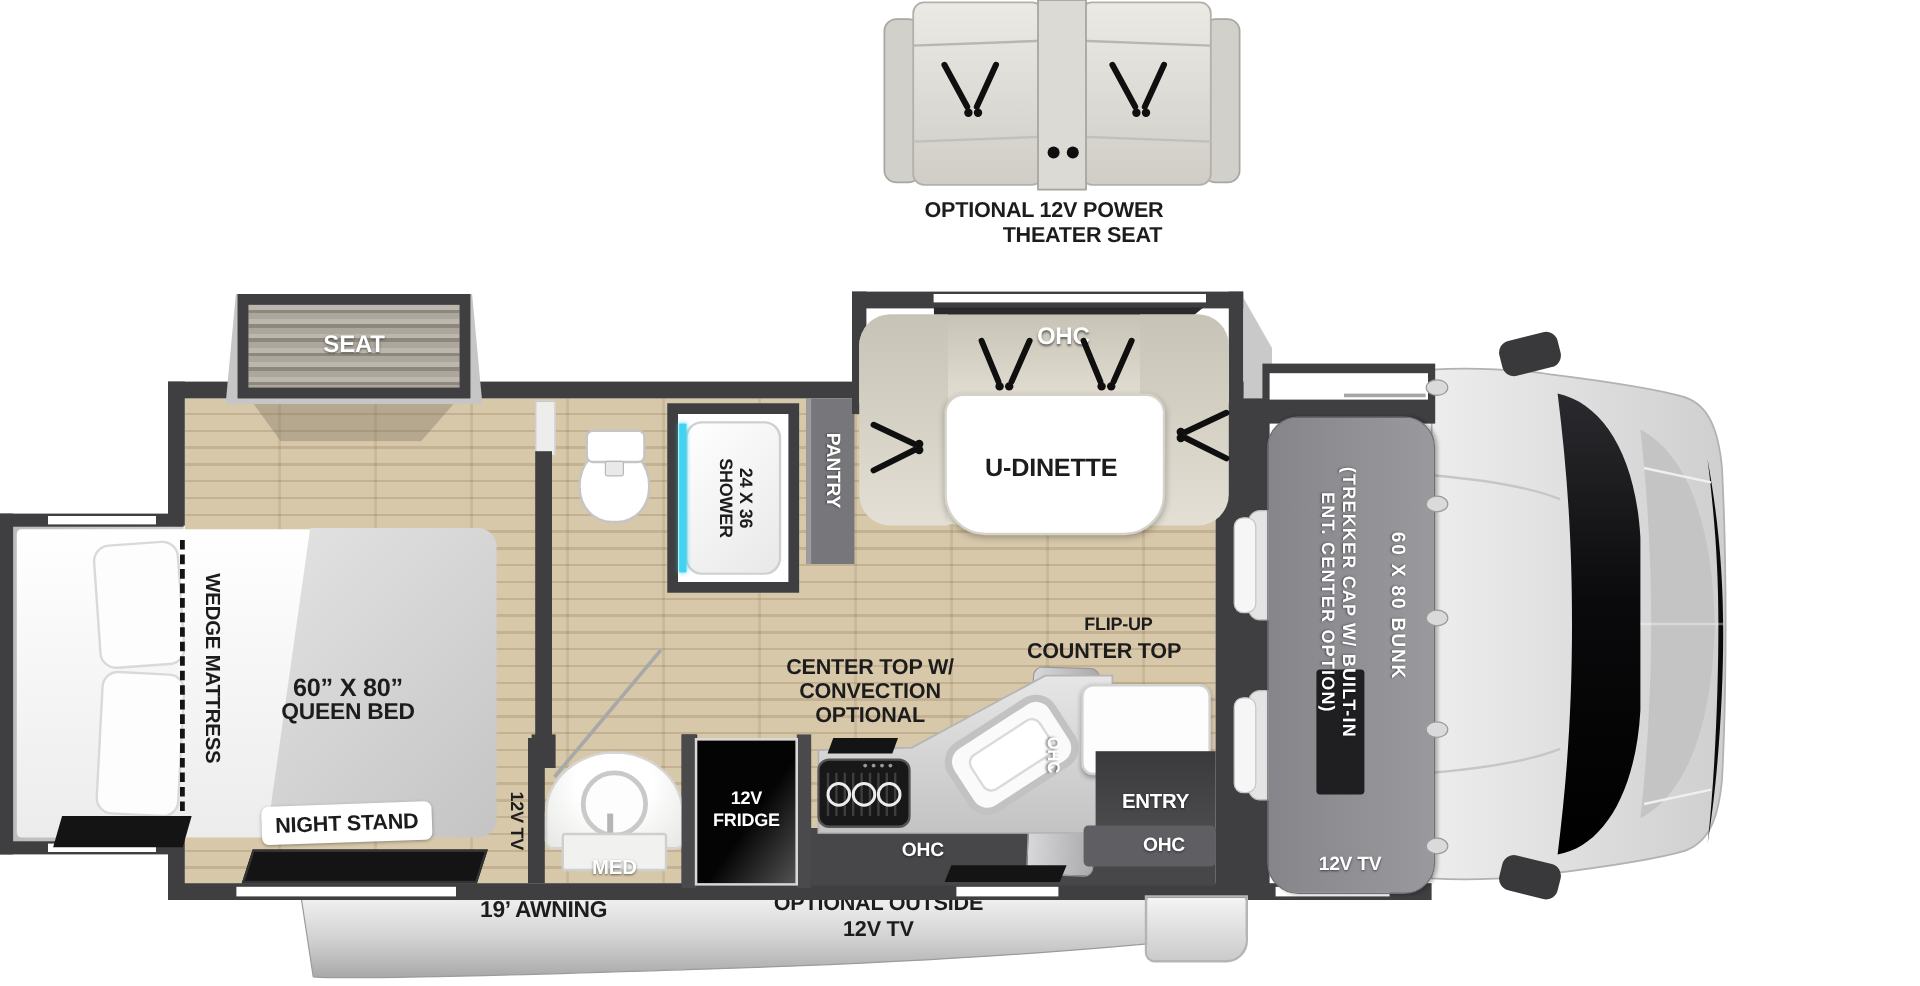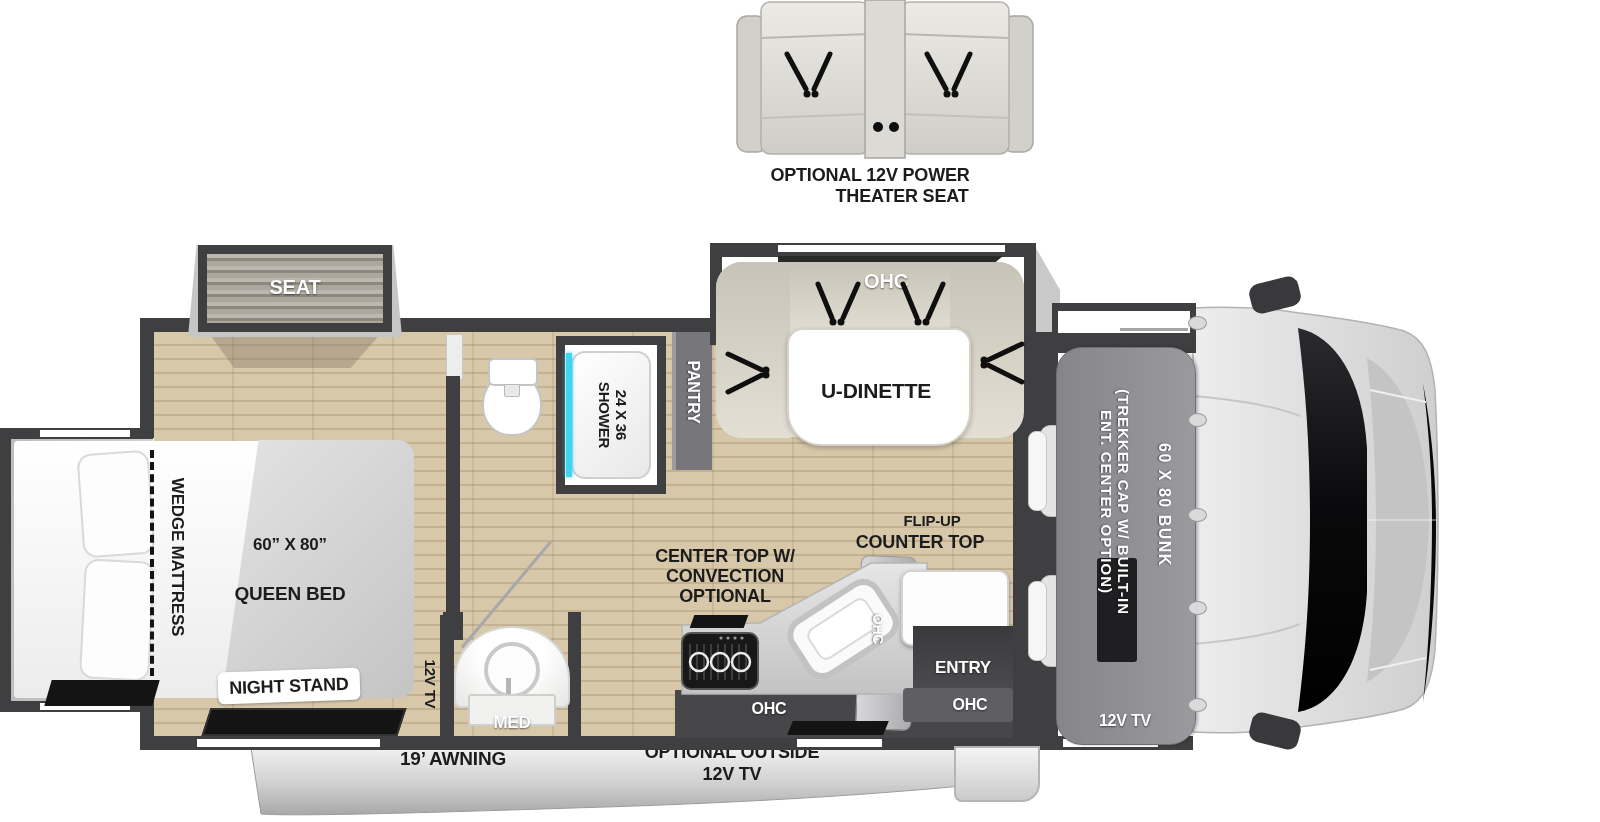--- a/index.html
+++ b/index.html
@@ -98,21 +98,21 @@
   <div class="winstrip" style="left:40px;top:430px;width:90px;height:7px;"></div>
   <div class="winstrip" style="left:40px;top:703px;width:90px;height:7px;"></div>
 
   <div class="abs" style="left:14px;top:441px;width:250px;height:257px;background:linear-gradient(180deg,#ffffff,#ececec);border-radius:4px;"></div>
   <div class="abs" style="left:222px;top:440px;width:192px;height:258px;background:linear-gradient(135deg,#e3e3e3,#c4c4c4);
               border-radius:0 16px 16px 0;clip-path:polygon(19% 0,100% 0,100% 100%,0 100%);"></div>
   <div class="abs" style="left:80px;top:452px;width:68px;height:100px;background:#fdfdfd;border:2px solid #d9d9d9;border-radius:14px;transform:rotate(-4deg);"></div>
   <div class="abs" style="left:82px;top:560px;width:66px;height:116px;background:#fdfdfd;border:2px solid #d9d9d9;border-radius:14px;transform:rotate(3deg);"></div>
   <div class="abs" style="left:150px;top:450px;width:0;height:238px;border-left:4px dashed #141414;"></div>
   <div class="lbl vrot" style="left:71px;top:547px;width:210px;height:20px;font-size:17px;">WEDGE MATTRESS</div>
-  <div class="lbl" style="left:210px;top:536px;width:160px;font-size:17px;">60” X 80”</div>
+  <div class="lbl" style="left:210px;top:562px;width:160px;font-size:21px;">60” X 80”</div>
   <div class="lbl" style="left:210px;top:584px;width:160px;font-size:19px;">QUEEN BED</div>
   <div class="mat" style="left:48px;top:680px;width:108px;height:26px;transform:skewX(-16deg);"></div>
   <div class="abs" style="left:218px;top:670px;width:142px;height:32px;background:#ffffff;border-radius:6px;box-shadow:0 1px 3px rgba(0,0,0,.35);transform:rotate(-2deg);"></div>
   <div class="lbl" style="left:219px;top:677px;width:140px;font-size:18px;transform:rotate(-2deg);">NIGHT STAND</div>
   <div class="mat" style="left:206px;top:708px;width:196px;height:28px;transform:skewX(-18deg);border:2px solid #333;box-sizing:border-box;"></div>
   <div class="lbl vrot" style="left:384px;top:675px;width:90px;height:18px;font-size:15px;">12V TV</div>
 
   <div class="abs" style="left:446px;top:334px;width:15px;height:44px;background:#ededeb;border:1px solid #c9c9c7;"></div>
   <div class="wall" style="left:446px;top:376px;width:14px;height:240px;"></div>
   <div class="wall" style="left:443px;top:612px;width:20px;height:28px;"></div>
@@ -139,20 +139,27 @@
   <div class="wall" style="left:440px;top:615px;width:14px;height:121px;"></div>
   <div class="wall" style="left:568px;top:612px;width:13px;height:124px;"></div>
   <div class="abs" style="left:452px;top:618px;width:118px;height:118px;">
     <div class="abs" style="left:2px;top:8px;width:112px;height:78px;background:radial-gradient(ellipse at 50% 30%,#ffffff 40%,#e6e6e4);border:2px solid #d5d5d3;border-radius:55% 55% 8px 8px / 70% 70% 8px 8px;"></div>
     <div class="abs" style="left:32px;top:24px;width:48px;height:48px;background:#fdfdfd;border:4px solid #c9c9c7;border-radius:50%;"></div>
     <div class="abs" style="left:54px;top:60px;width:5px;height:16px;background:#b5b5b3;"></div>
     <div class="abs" style="left:16px;top:76px;width:84px;height:28px;background:#f1f1ef;border:2px solid #cfcfcd;border-radius:3px;"></div>
   </div>
   <div class="lbl wlbl" style="left:470px;top:714px;width:84px;font-size:17px;">MED</div>
 
+  <div class="abs" style="left:568px;top:610px;width:110px;height:130px;">
+    <div class="abs" style="left:0;top:2px;width:12px;height:128px;background:#4a4a4d;"></div>
+    <div class="abs" style="left:96px;top:2px;width:12px;height:128px;background:#4a4a4d;"></div>
+    <div class="abs" style="left:11px;top:5px;width:86px;height:123px;background:linear-gradient(125deg,#040404 55%,#525252);border:2px solid #d8d8d8;box-sizing:border-box;"></div>
+    <div class="lbl wlbl" style="left:12px;top:48px;width:84px;font-size:15px;">12V</div>
+    <div class="lbl wlbl" style="left:12px;top:66px;width:84px;font-size:15px;">FRIDGE</div>
+  </div>
 
   <div class="abs" style="left:675px;top:690px;width:338px;height:48px;background:#47474a;"></div>
   <div class="abs" style="left:858px;top:556px;width:54px;height:172px;background:linear-gradient(90deg,#d8d8da,#aaaaac);border:1px solid #98989a;border-radius:8px;transform:rotate(2deg);"></div>
   <svg class="abs" style="left:675px;top:555px;" width="340" height="150" viewBox="0 0 340 150">
     <defs>
       <linearGradient id="cntg" x1="0" y1="0" x2="0" y2="1">
         <stop offset="0" stop-color="#e6e6e6"></stop>
           <stop offset="1" stop-color="#c3c3c3"></stop>
       </linearGradient>
     </defs>

